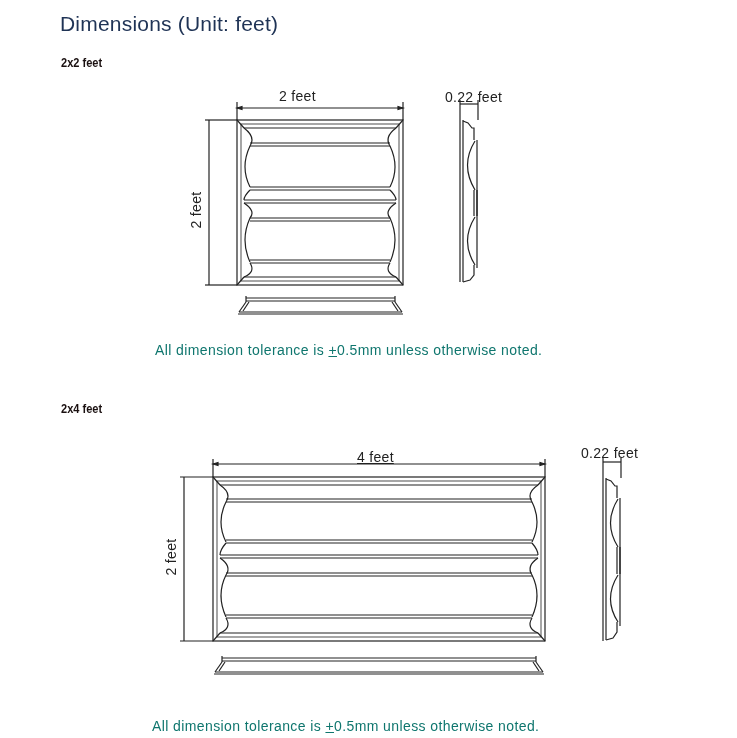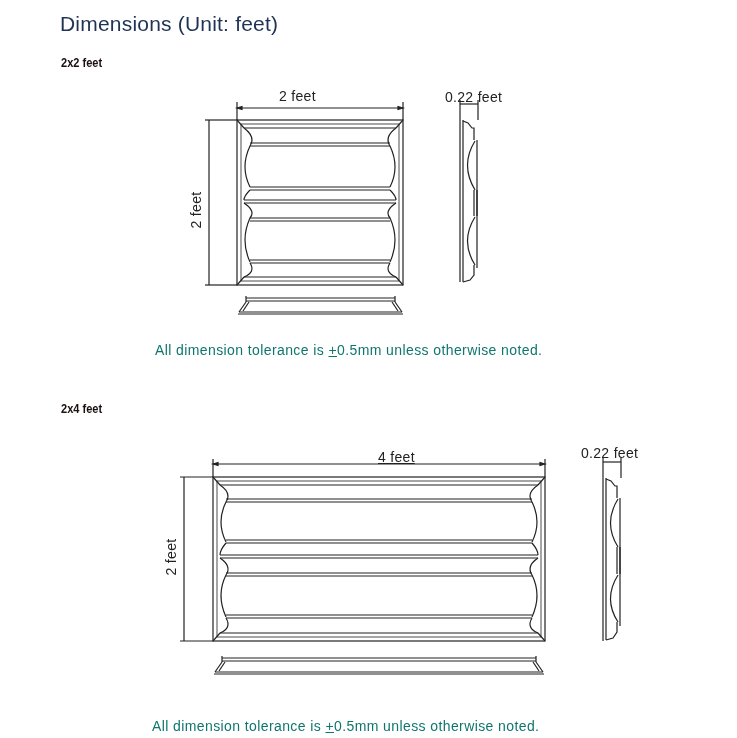--- a/index.html
+++ b/index.html
@@ -92,21 +92,21 @@
     <path d="M474,265 L474,275 L470,280 L463,282"></path>
   </g>
 </svg>
 
 <div class="note" style="left:155px; top:342px;">
   <span>All dimension tolerance is </span><u>+</u><span>0.5mm unless otherwise noted.</span>
 </div>
 
 <div class="section-label" style="left:61px; top:401px;">2x4 feet</div>
 
-<div class="dim-label" style="left:378px; top:449px;text-decoration:underline;">4 feet</div>
+<div class="dim-label" style="left:357px; top:449px;text-decoration:underline;">4 feet</div>
 <div class="dim-label vert" style="left:153px; top:549px;">2 feet</div>
 <div class="dim-label" style="left:581px; top:445px;">0.22 feet</div>
 
 <svg width="737" height="738" viewBox="0 0 737 738">
   <g fill="none" stroke="#222" stroke-width="1.2">
 
     <line x1="213" y1="464" x2="545" y2="464"></line>
     <line x1="213" y1="459" x2="213" y2="477"></line>
     <line x1="545" y1="459" x2="545" y2="477"></line>
     <polygon points="213,464 218,462.5 218,465.5" fill="#222"></polygon>

